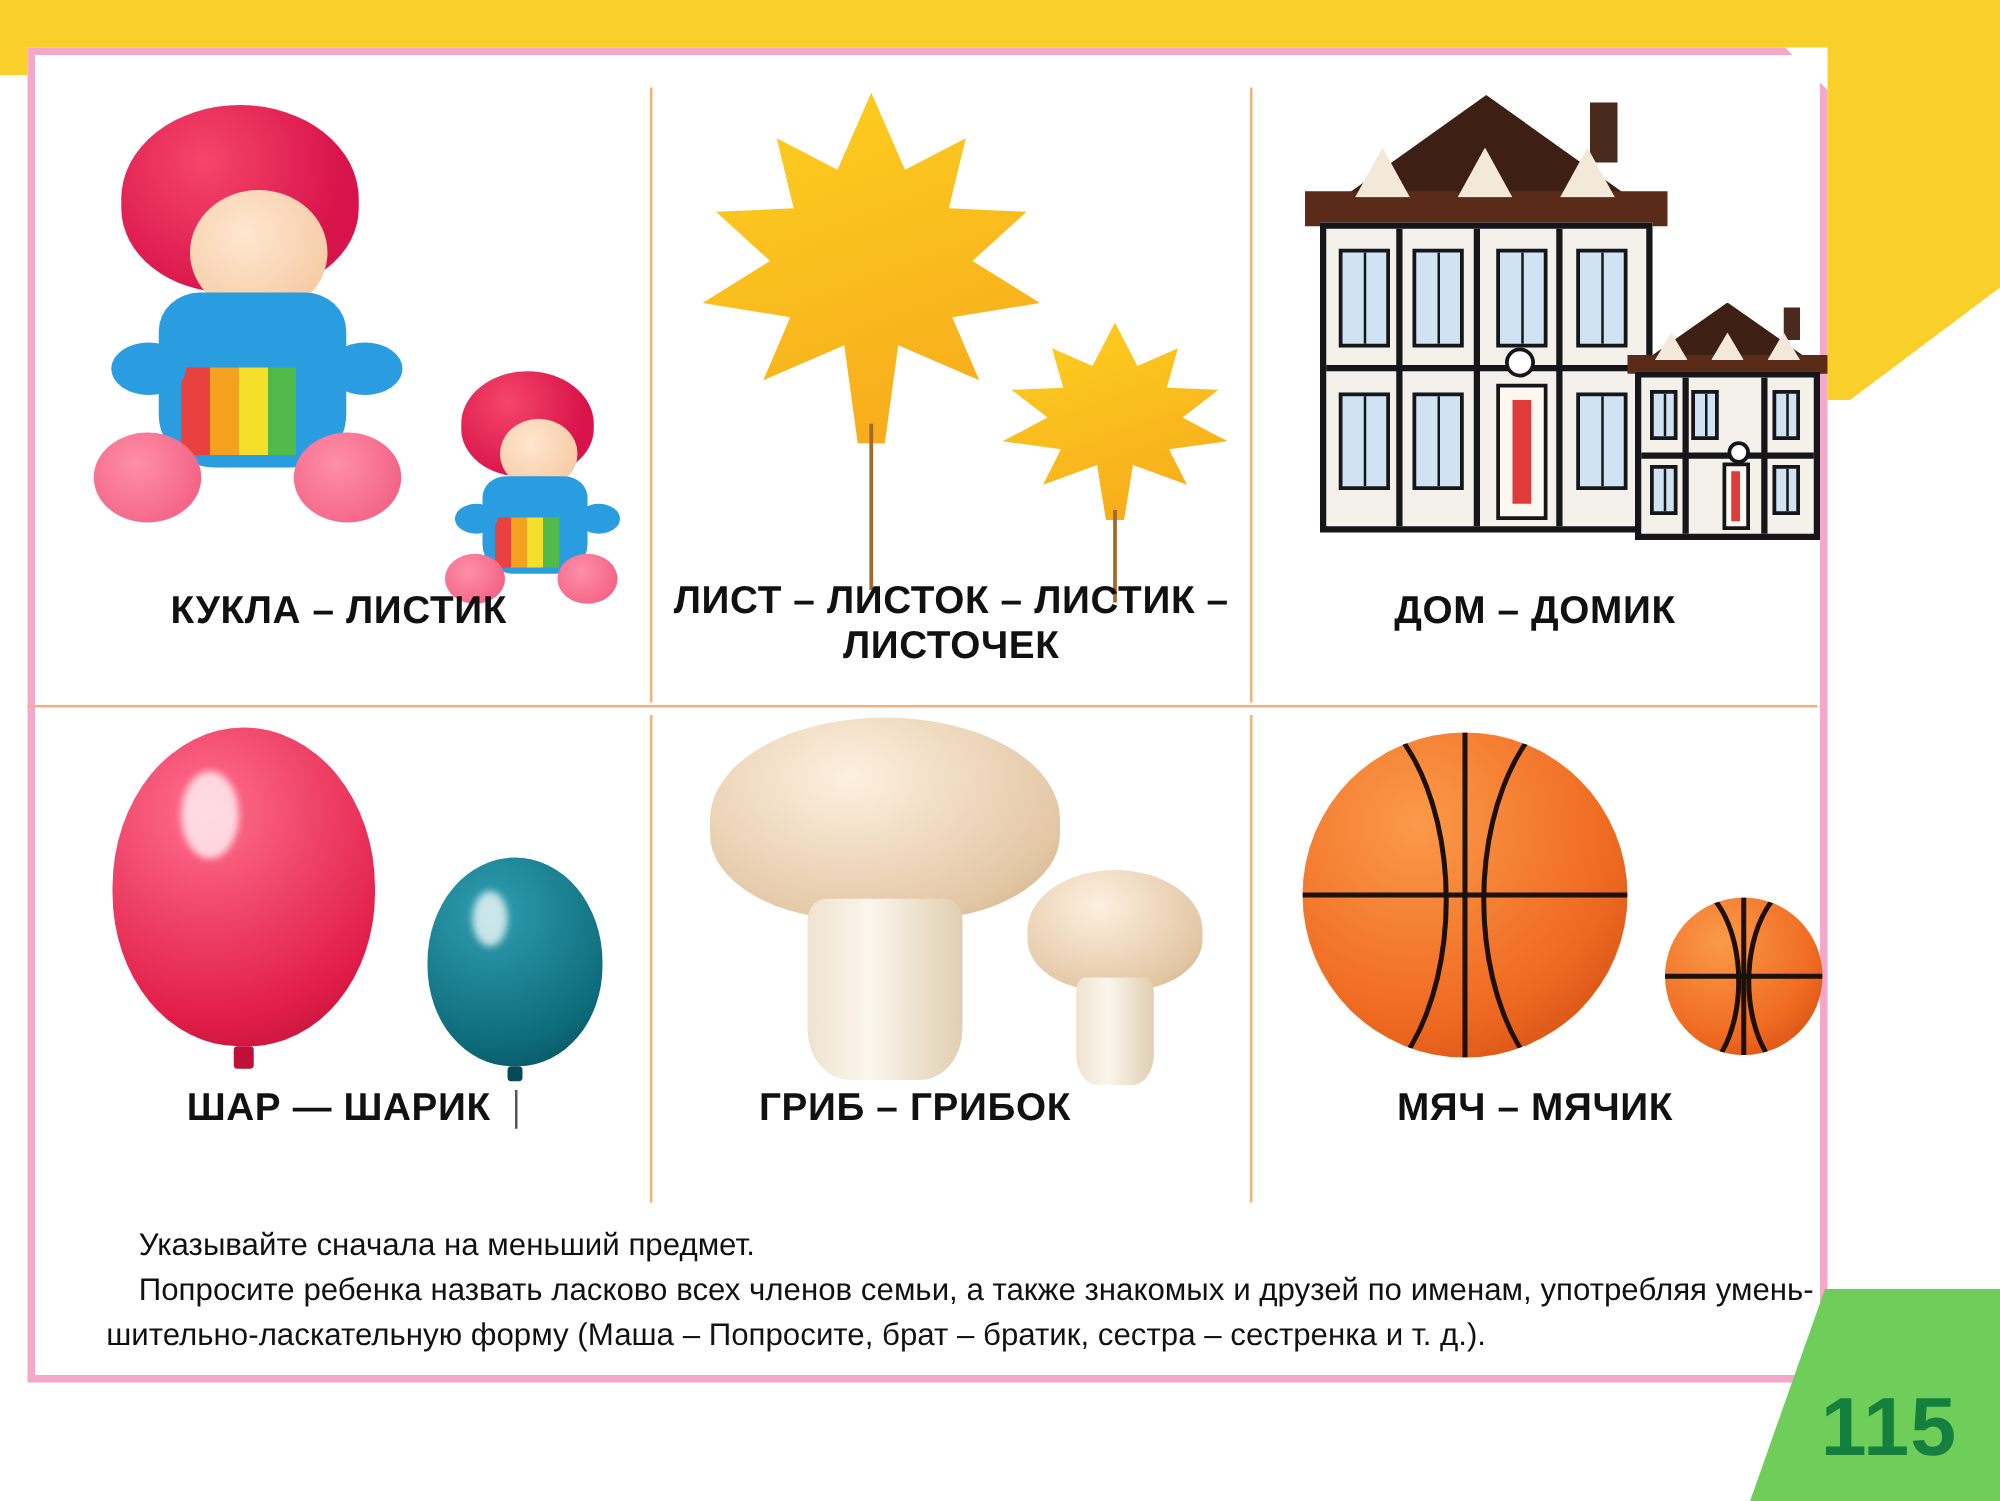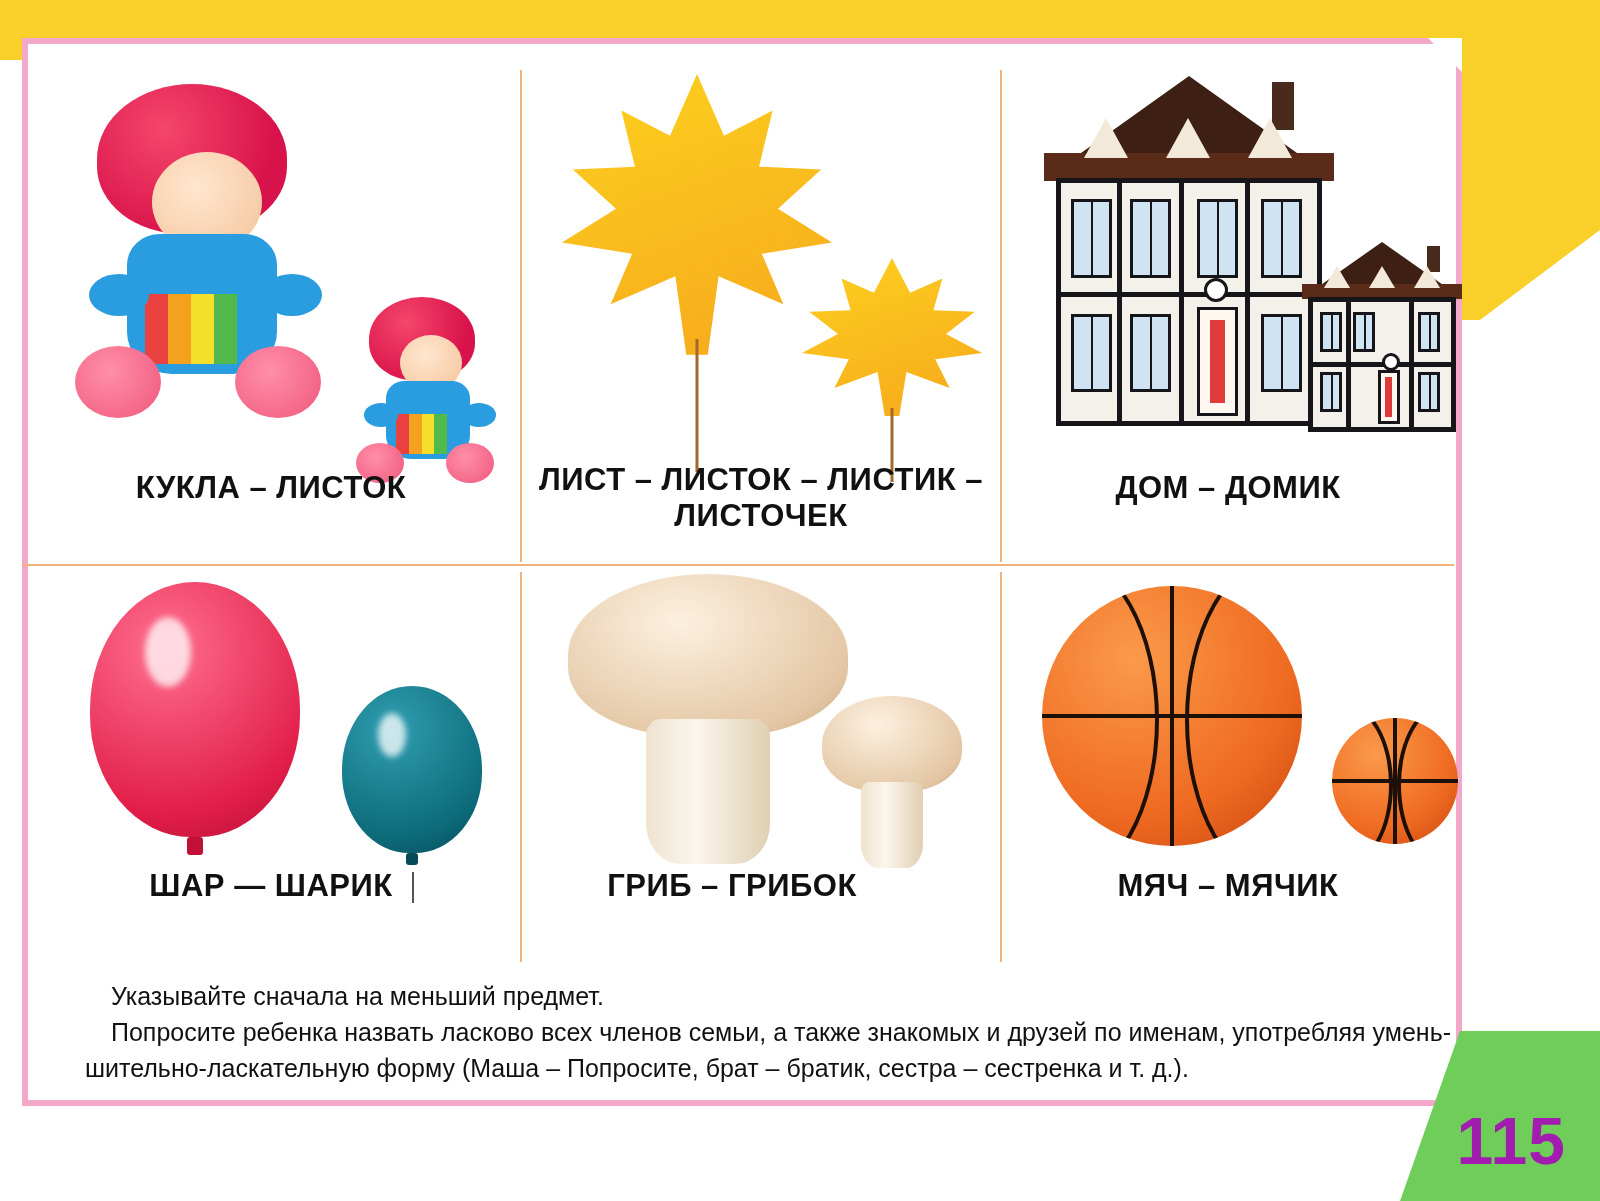--- a/index.html
+++ b/index.html
@@ -70,21 +70,21 @@
   .note p{margin:0 0 2px 17px;}
   .note .indent{text-indent:26px;}
   
   .green-flag{
     position:absolute;right:0;bottom:0;width:200px;height:170px;
     background:#6fce5a;
     clip-path:polygon(30% 0, 100% 0, 100% 100%, 0 100%);
   }
   .page-num{
     position:absolute;right:34px;bottom:22px;
-    font-size:66px;font-weight:bold;color:#a21caf;
+    font-size:66px;font-weight:bold;color:#15803d;
     letter-spacing:1px;
   }
   
   .art{position:absolute;}
   
   .doll{position:absolute;}
   .doll .hair{
     position:absolute;border-radius:50% 50% 45% 45%;
     background:radial-gradient(circle at 35% 30%, #f5466a, #d8124a 70%);
   }
@@ -234,21 +234,21 @@
       <div class="doll art" style="left:330px;top:235px;width:140px;height:200px;">
         <div class="hair" style="left:17px;top:0;width:106px;height:84px;"></div>
         <div class="face" style="left:48px;top:38px;width:62px;height:56px;"></div>
         <div class="body" style="left:34px;top:84px;width:84px;height:78px;"></div>
         <div class="stripes" style="left:44px;top:117px;width:64px;height:40px;"></div>
         <div class="arm" style="left:110px;top:106px;width:34px;height:24px;"></div>
         <div class="arm" style="left:12px;top:106px;width:34px;height:24px;"></div>
         <div class="foot" style="left:4px;top:146px;width:48px;height:40px;"></div>
         <div class="foot" style="left:94px;top:146px;width:48px;height:40px;"></div>
       </div>
-      <div class="caption" style="top:408px;">КУКЛА – ЛИСТОК</div>
+      <div class="caption" style="top:408px;">КУКЛА – ЛИСТИК</div>
     </div>
 
     <div class="cell" style="left:500px;top:0;width:478px;height:502px;">
       <div class="leaf art" style="left:40px;top:12px;width:270px;height:390px;">
         <div class="blade"></div>
         <div class="stem"></div>
       </div>
       <div class="leaf art" style="left:280px;top:196px;width:180px;height:220px;">
         <div class="blade"></div>
         <div class="stem"></div>

